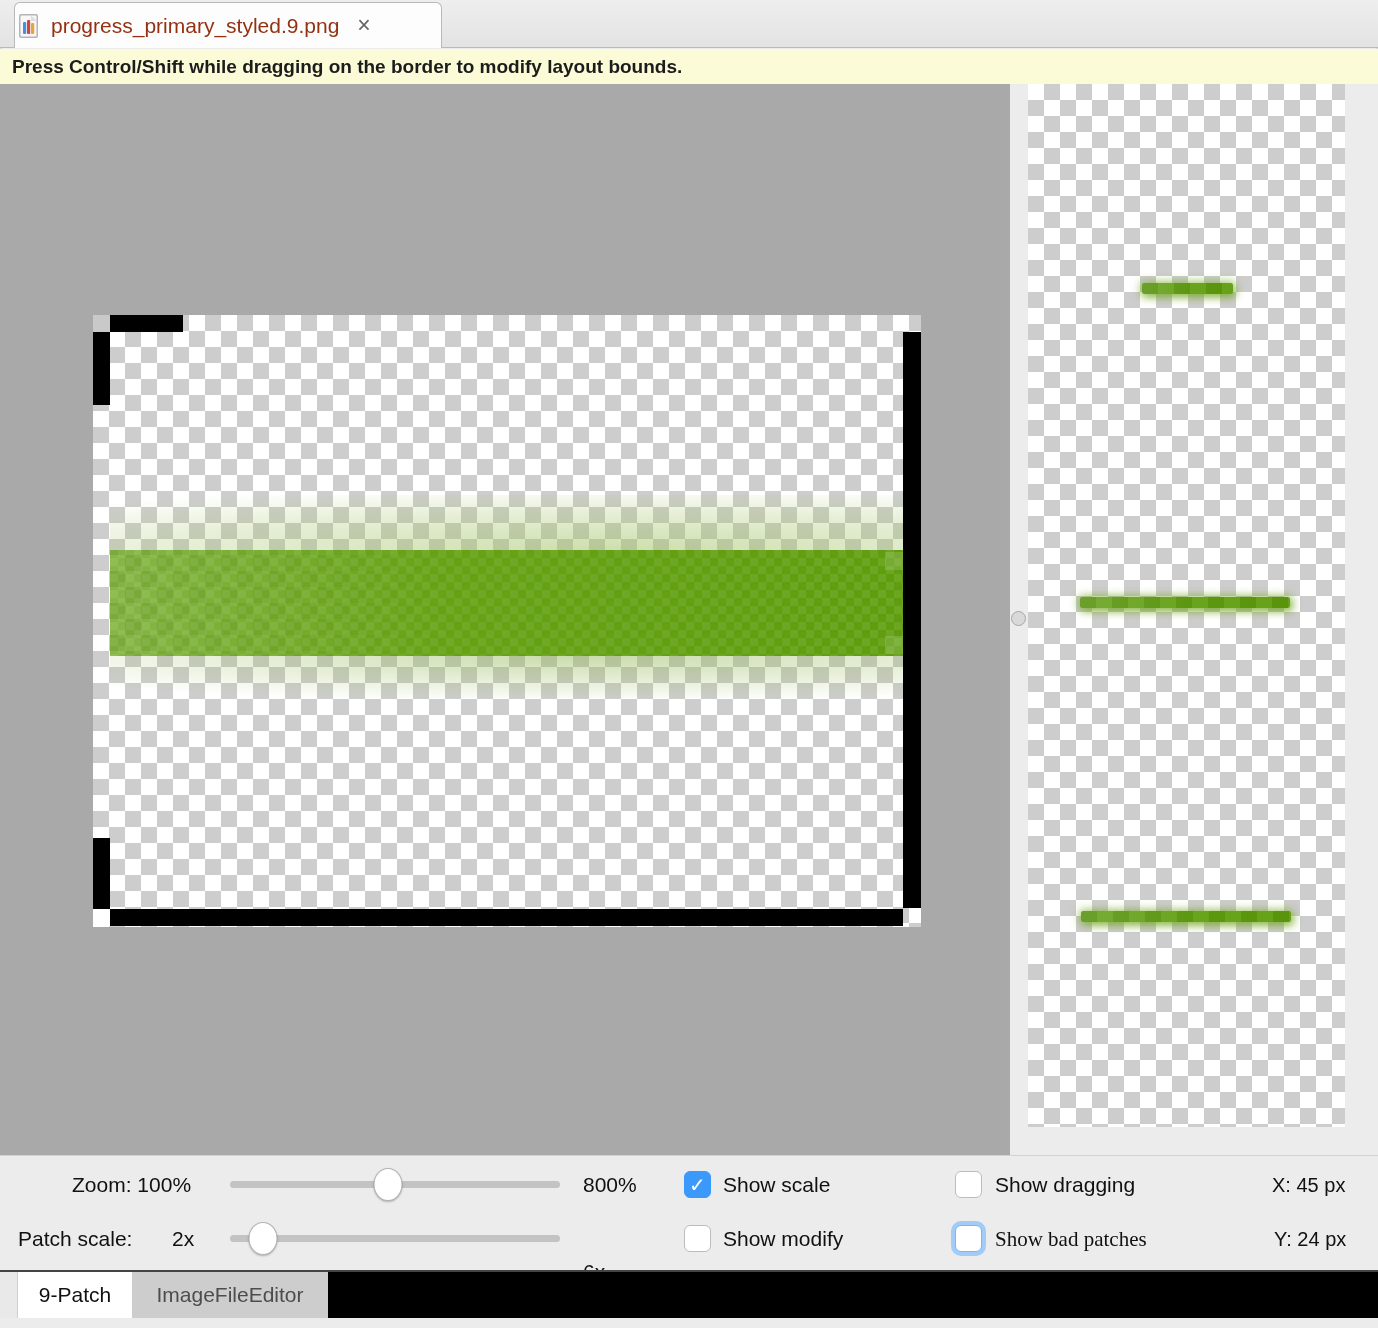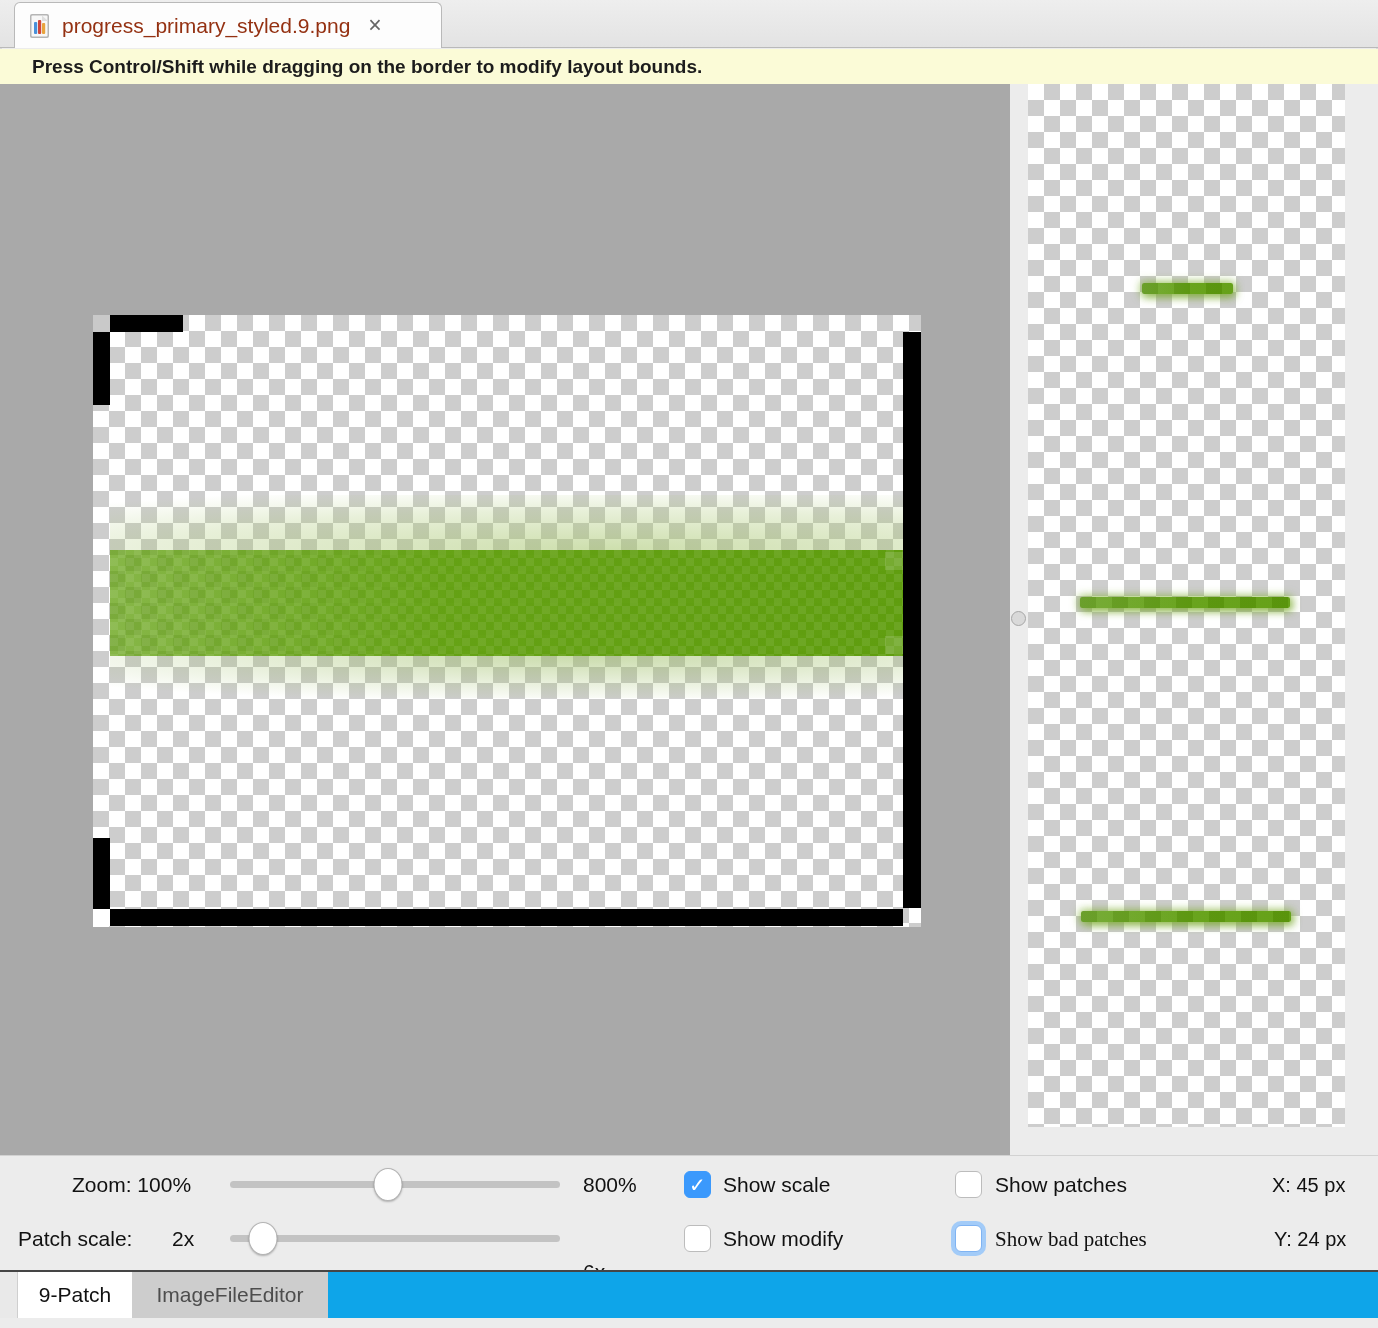--- a/index.html
+++ b/index.html
@@ -6,27 +6,27 @@
   *{box-sizing:border-box;}
   body{font-family:"Liberation Sans","DejaVu Sans",sans-serif;}
   #app{position:relative;width:1378px;height:1328px;background:#ececec;overflow:hidden;
        box-shadow:inset 0 0 0 2px #d9d9d9;}
 
   
   .tabbar{position:absolute;left:0;top:0;width:1378px;height:48px;
           background:linear-gradient(#eeeeee,#e3e3e3);border-bottom:1px solid #b9b9b9;}
   .etab{position:absolute;left:14px;top:2px;width:428px;height:46px;background:#fdfdfd;
         border:1px solid #b9b9b9;border-bottom:none;border-radius:6px 6px 0 0;
-        display:flex;align-items:center;padding:0 14px;gap:12px;}
+        display:flex;align-items:center;padding:0 3px;gap:12px;}
   .etab-title{font-size:21px;color:#943112;white-space:nowrap;}
   .etab-close{font-size:23px;color:#666;line-height:1;margin-left:6px;cursor:default;}
 
   
   .banner{position:absolute;left:0;top:49px;width:1378px;height:35px;background:#fbfbd7;
-          display:flex;align-items:center;padding-left:32px;}
+          display:flex;align-items:center;padding-left:12px;}
   .banner-text{font-size:19px;font-weight:bold;color:#1c1c1c;}
 
   
   .main{position:absolute;left:0;top:84px;width:1378px;height:1071px;}
   .canvas{position:absolute;left:0;top:0;width:1010px;height:1071px;background:#a9a9a9;}
 
   .checker{background:conic-gradient(#cdcdcd 25%,#ffffff 0 50%,#cdcdcd 0 75%,#ffffff 0);
            background-size:32px 32px;}
 
   .nine{position:absolute;left:93px;top:231px;width:828px;height:612px;}
@@ -74,21 +74,21 @@
 
   .cb{position:absolute;width:27px;height:27px;border-radius:6px;background:#ffffff;
       border:1px solid #bcbcbc;}
   .cb.checked{background:#3b99fc;border-color:#3b99fc;}
   .cb.checked::after{content:"✓";position:absolute;left:4px;top:1px;color:#fff;font-size:20px;font-weight:bold;}
   .cb.focused{box-shadow:0 0 0 4px #a2cbf8;border-color:#7fb3f2;}
 
   .status{position:absolute;font-size:20px;color:#111;white-space:nowrap;}
 
   
-  .viewtabs{position:absolute;left:0;top:1270px;width:1378px;height:48px;background:#0ea5e9;
+  .viewtabs{position:absolute;left:0;top:1270px;width:1378px;height:48px;background:#000000;
             border-top:2px solid #454545;}
   .vleft{position:absolute;left:0;top:0;width:18px;height:46px;background:#e9e9e9;border-right:1px solid #cfcfcf;}
   .vtab{position:absolute;top:0;height:46px;display:flex;align-items:center;justify-content:center;
         font-size:21px;}
   .vtab.active{left:18px;width:114px;background:#ffffff;color:#111;}
   .vtab.inactive{left:132px;width:196px;background:#cdcdcd;color:#4d4d4d;}
   .bottom-strip{position:absolute;left:0;top:1318px;width:1378px;height:10px;background:#ececec;}
 </style>
 </head>
 <body>
@@ -162,21 +162,21 @@
 
     <span class="ctl-label" style="left:72px;top:17px;">Zoom: 100%</span>
     <div class="slider" style="left:230px;top:12px;">
       <div class="track"></div>
       <div class="knob knob-zoom"></div>
     </div>
     <span class="ctl-label" style="left:583px;top:17px;">800%</span>
     <div class="cb checked" style="left:684px;top:15px;"></div>
     <span class="ctl-label" style="left:723px;top:17px;">Show scale</span>
     <div class="cb" style="left:955px;top:15px;"></div>
-    <span class="ctl-label" style="left:995px;top:17px;">Show patches</span>
+    <span class="ctl-label" style="left:995px;top:17px;">Show dragging</span>
     <span class="status" style="left:1272px;top:18px;">X: 45 px</span>
 
     <span class="ctl-label" style="left:18px;top:71px;">Patch scale:</span>
     <span class="ctl-label" style="left:172px;top:71px;">2x</span>
     <div class="slider" style="left:230px;top:66px;">
       <div class="track"></div>
       <div class="knob knob-patch"></div>
     </div>
     <span class="ctl-label" style="left:583px;top:71px;margin-top:33px;">6x</span>
     <div class="cb" style="left:684px;top:69px;"></div>

